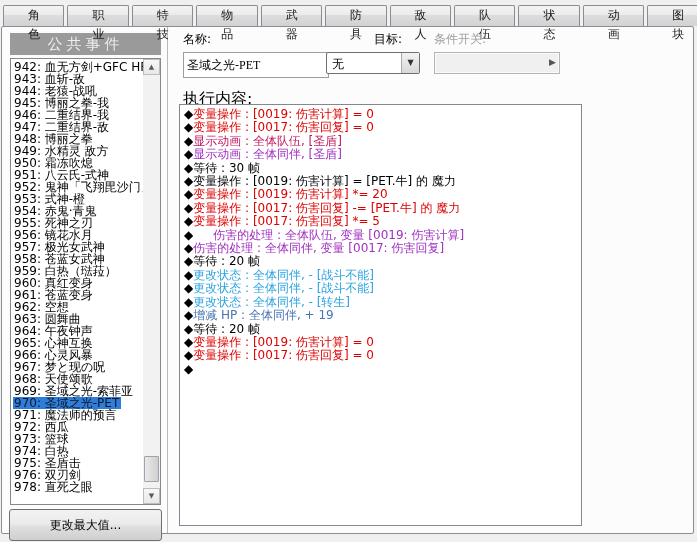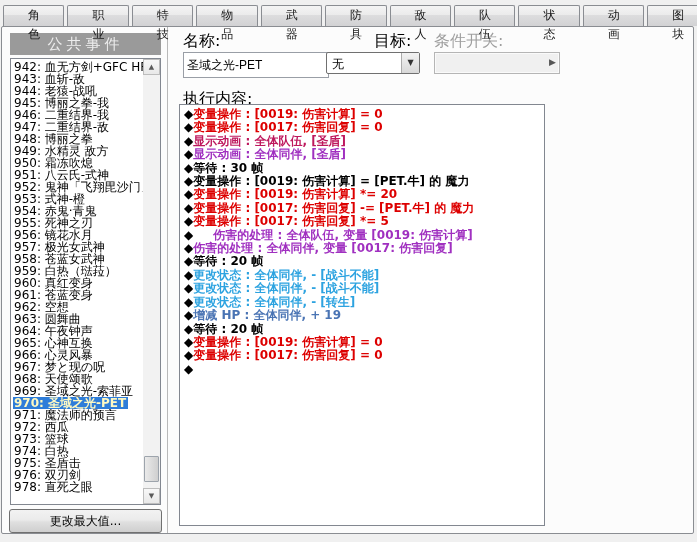--- a/index.html
+++ b/index.html
@@ -16,33 +16,33 @@
   
   .sidebar-header{position:absolute;left:8px;top:6px;width:151px;height:22px;line-height:22px;text-align:center;font-size:15px;letter-spacing:4px;}
   .listbox{position:absolute;left:8px;top:31px;width:151px;height:447px;box-sizing:border-box;background:#FFFFFF;border:1px solid #828790;}
   .list-items{position:absolute;top:0;left:0;right:17px;bottom:0;overflow:hidden;padding:2px 0 0 2px;font-size:12px;line-height:12px;white-space:nowrap;color:#000;}
   .list-item{height:12px;overflow:hidden;}
   .row-text{display:inline-block;padding:0 2px 0 1px;}
   .vscroll{position:absolute;top:0;right:0;bottom:0;width:17px;background:#F0F0F0;display:flex;flex-direction:column;}
   .scroll-btn{height:16px;box-sizing:border-box;background:linear-gradient(#F8F8F8,#E8E8E8);border:1px solid #BDBDBD;font-size:7px;color:#5A5A5A;text-align:center;line-height:14px;}
   .scroll-track{flex:1;position:relative;background:#F2F2F2;}
   .scroll-thumb{position:absolute;left:1px;right:1px;bottom:6px;height:24px;background:linear-gradient(90deg,#EAEAEA,#CFCFCF);border:1px solid #9DA4AC;border-radius:1px;}
-  .max-btn{position:absolute;left:7px;top:482px;width:153px;height:24px;box-sizing:border-box;border:1px solid #707070;border-radius:3px;
+  .max-btn{position:absolute;left:7px;top:482px;width:153px;height:32px;box-sizing:border-box;border:1px solid #707070;border-radius:3px;
            background:linear-gradient(#F2F2F2,#EBEBEB 45%,#DFDFDF 55%,#CFCFCF);font-size:12px;font-family:inherit;color:#000;cursor:default;}
   
-  .fld-label{position:absolute;top:4px;font-size:16px;color:#000;}
+  .fld-label{position:absolute;top:4px;font-size:12px;color:#000;}
   .lbl-name{left:181px;} .lbl-target{left:324px;margin-left:48px;} .lbl-cond{left:432px;color:#9E9E9E;}
-  .name-input{position:absolute;left:181px;top:25px;width:146px;height:22px;box-sizing:border-box;border:1px solid #999EA6;background:#fff;font-size:12px;padding:12px 3px;font-family:Liberation Sans, sans-serif;color:#000;}
+  .name-input{position:absolute;left:181px;top:25px;width:146px;height:22px;box-sizing:border-box;border:1px solid #999EA6;background:#fff;font-size:12px;padding:12px 3px;font-family:Liberation Serif, serif;color:#000;}
   .combo{position:absolute;left:324px;top:25px;width:94px;height:22px;box-sizing:border-box;border:1px solid #707070;border-radius:2px;background:#fff;font-size:12px;}
   .combo-text{position:absolute;left:5px;top:3px;}
   .combo-arrow{position:absolute;right:0;top:0;bottom:0;width:17px;background:linear-gradient(#F2F2F2,#D8D8D8);border-left:1px solid #ABABAB;font-size:8px;color:#333;text-align:center;line-height:20px;}
   .cond-box{position:absolute;left:432px;top:25px;width:126px;height:22px;box-sizing:border-box;border:1px solid #B5B5B5;background:#F0F0F0;box-shadow:inset 0 0 0 1px #FAFAFA;}
   .cond-arrow{position:absolute;right:3px;top:4px;font-size:9px;color:#555;}
   .content-label{position:absolute;left:181px;top:62px;font-size:16px;color:#000;}
-  .cmd-box{position:absolute;left:177px;top:77px;width:366px;height:422px;box-sizing:border-box;background:#fff;border:1px solid #828790;padding:3px 2px 0 4px;overflow:hidden;font-weight:bold;}
+  .cmd-box{position:absolute;left:177px;top:77px;width:403px;height:422px;box-sizing:border-box;background:#fff;border:1px solid #828790;padding:3px 2px 0 4px;overflow:hidden;}
   .cmd-line{font-size:12px;line-height:13.4px;white-space:pre;}
   .diamond{color:#000;}
 </style>
 </head>
 <body>
 
 <div class="tabbar">
     <div class="tab">角色</div>
     <div class="tab">职业</div>
     <div class="tab">特技</div>
@@ -85,21 +85,21 @@
         <div class="list-item"><span class="row-text">960: 真红变身</span></div>
         <div class="list-item"><span class="row-text">961: 苍蓝变身</span></div>
         <div class="list-item"><span class="row-text">962: 空想</span></div>
         <div class="list-item"><span class="row-text">963: 圆舞曲</span></div>
         <div class="list-item"><span class="row-text">964: 午夜钟声</span></div>
         <div class="list-item"><span class="row-text">965: 心神互换</span></div>
         <div class="list-item"><span class="row-text">966: 心灵风暴</span></div>
         <div class="list-item"><span class="row-text">967: 梦と现の呪</span></div>
         <div class="list-item"><span class="row-text">968: 天使颂歌</span></div>
         <div class="list-item"><span class="row-text">969: 圣域之光-索菲亚</span></div>
-        <div class="list-item"><span class="row-text" style="background: rgb(46, 125, 217); color: #fef9c3; font-weight: bold;">970: 圣域之光-PET</span></div>
+        <div class="list-item"><span class="row-text" style="background: rgb(46, 125, 217); color: #0f172a;">970: 圣域之光-PET</span></div>
         <div class="list-item"><span class="row-text">971: 魔法师的预言</span></div>
         <div class="list-item"><span class="row-text">972: 西瓜</span></div>
         <div class="list-item"><span class="row-text">973: 篮球</span></div>
         <div class="list-item"><span class="row-text">974: 白热</span></div>
         <div class="list-item"><span class="row-text">975: 圣盾击</span></div>
         <div class="list-item"><span class="row-text">976: 双刃剑</span></div>
         <div class="list-item"><span class="row-text">978: 直死之眼</span></div>
       </div>
     <div class="vscroll">
       <div class="scroll-btn">▲</div>

